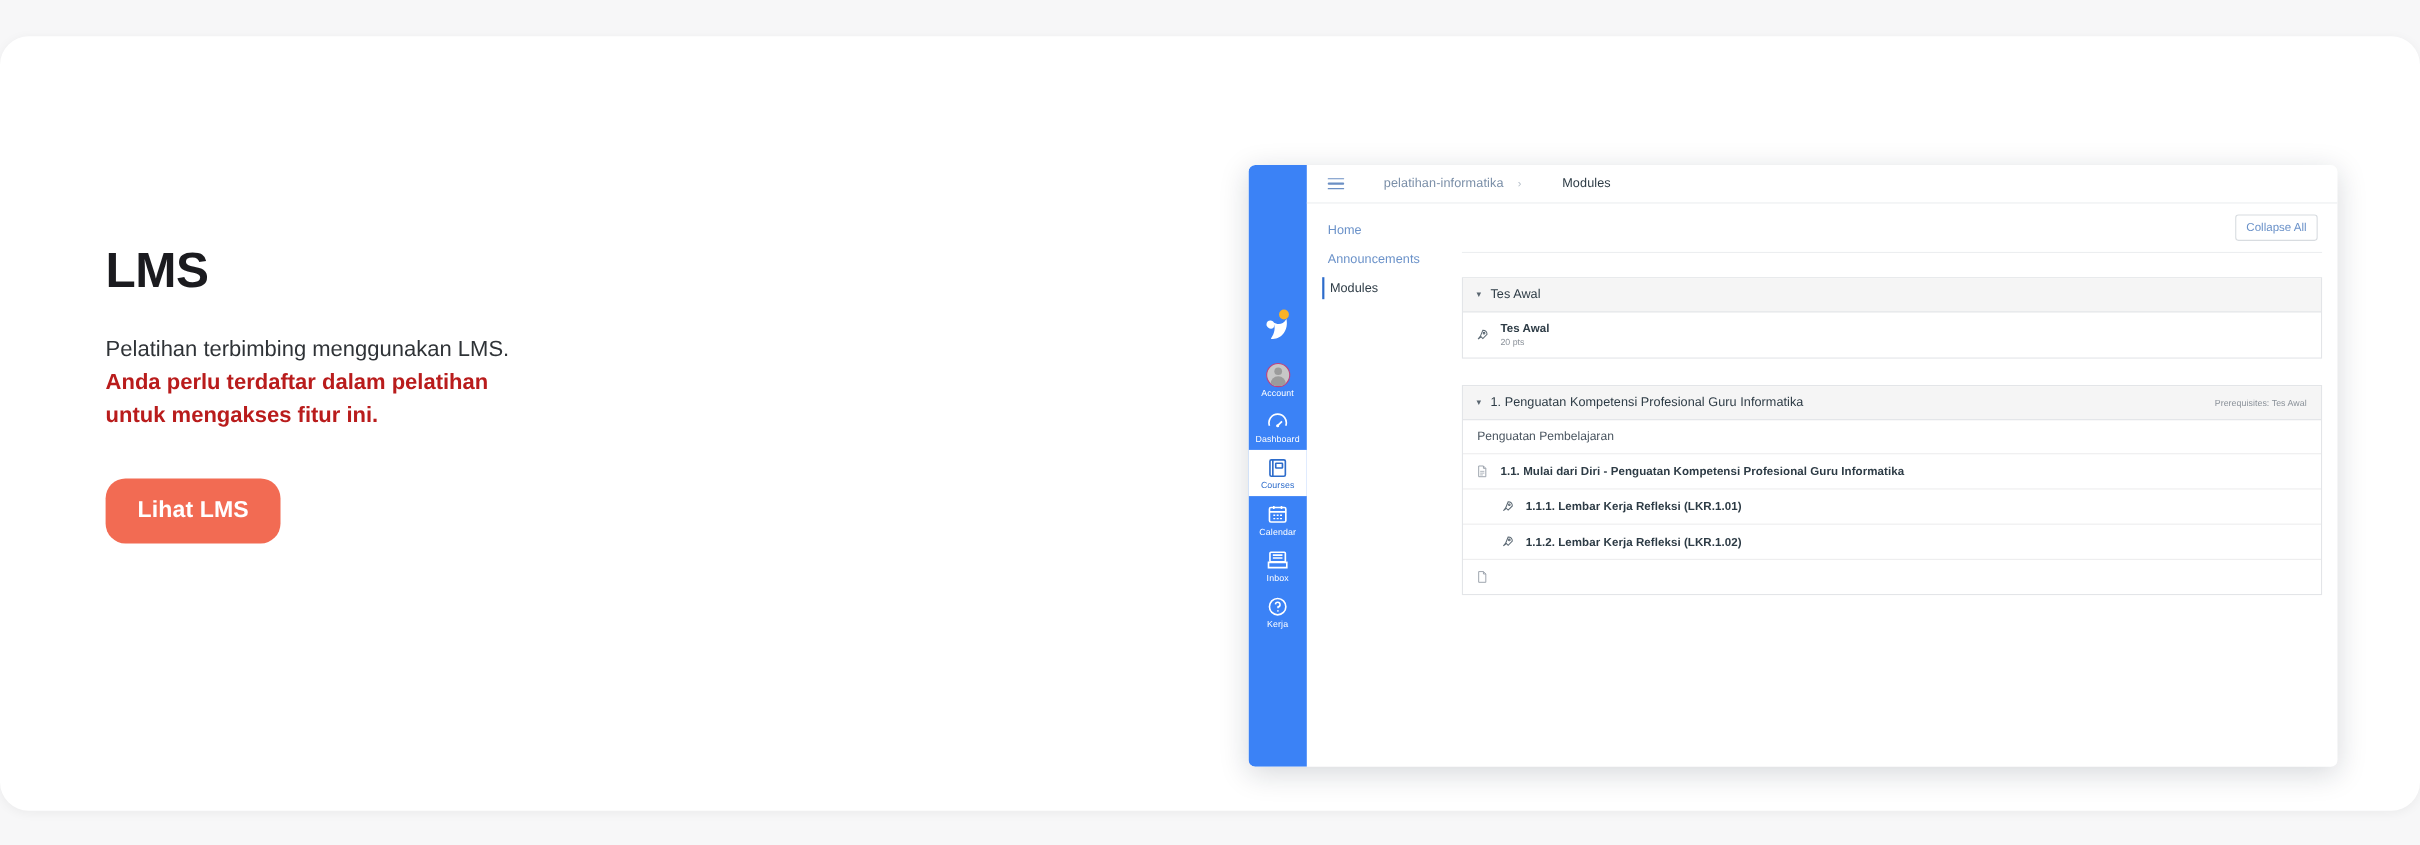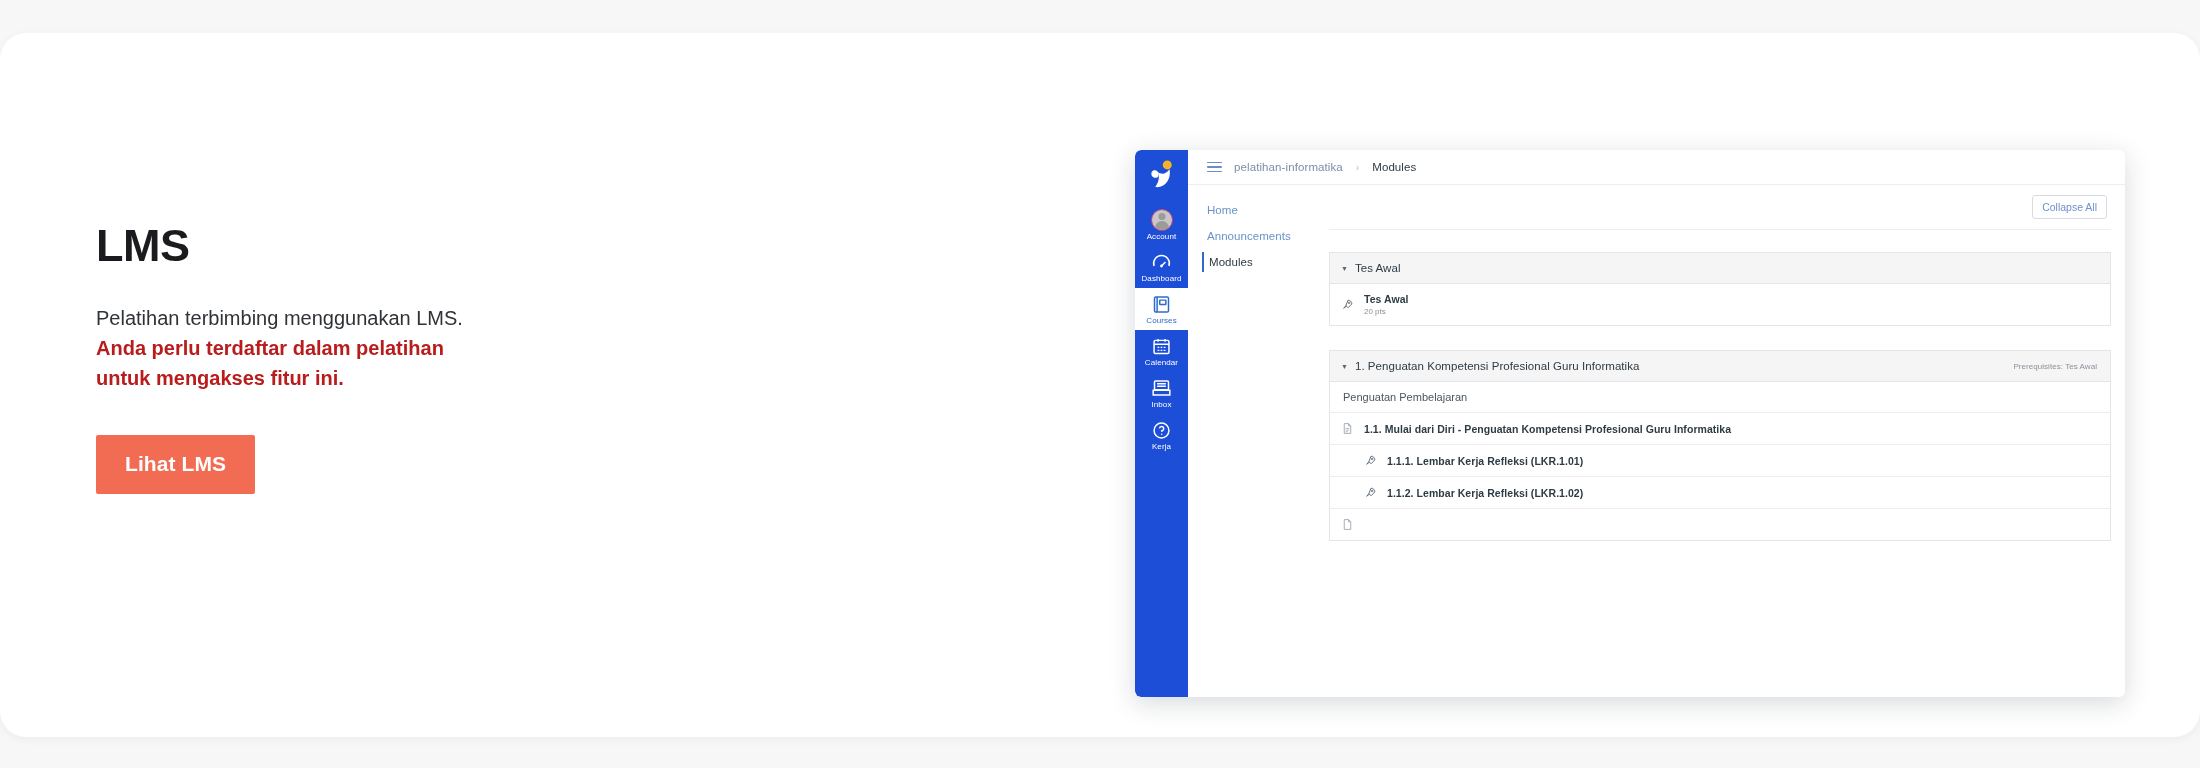--- a/index.html
+++ b/index.html
@@ -45,21 +45,21 @@
   #cta-button {
     display: inline-block;
     margin-top: 41px;
     background: #f26b53;
     color: #ffffff;
     font-size: 21px;
     font-weight: 700;
     letter-spacing: 0.1px;
     padding: 17px 29px 18px 29px;
     border: none;
-    border-radius: 2px;
+    border-radius: 18px;
     cursor: pointer;
     font-family: "Liberation Sans", sans-serif;
   }
 
   
   #canvas-shot {
     position: absolute;
     left: 1135px; top: 117px;
     width: 990px; height: 547px;
     background: #ffffff;
@@ -133,21 +133,21 @@
   #canvas-breadcrumb {
     height: 35px;
     display: flex;
     align-items: center;
     padding-left: 19px;
     gap: 12px;
     border-bottom: 1px solid #eceef0;
   }
   #hamburger-icon { width: 15px; display: flex; flex-direction: column; gap: 3px; cursor: pointer; }
   #hamburger-icon i { display: block; height: 1.6px; background: #6b8fc4; border-radius: 1px; }
-  .crumb { font-size: 11.5px; color: #7b8fa8; letter-spacing: 0.1px; }
+  .crumb { font-size: 11.5px; color: #7b8fa8; letter-spacing: 0.1px; margin-left: 24px; }
   .crumb.current { color: #2d3b45; }
   .crumb-sep { font-size: 10px; color: #b5bfc9; margin: 0 1px; }
 
   #canvas-body { flex: 1; display: flex; min-height: 0; }
 
   
   #course-nav {
     flex: 0 0 105px;
     padding: 15px 0 0 19px;
   }
@@ -237,21 +237,21 @@
 <div id="page-card">
 
   <div id="hero">
     <h1 id="hero-title">LMS</h1>
     <p id="hero-body"><span>Pelatihan terbimbing menggunakan LMS. </span><span class="bold">Anda perlu terdaftar dalam pelatihan untuk mengakses fitur ini.</span></p>
     <button id="cta-button" style="background: rgb(242, 107, 83);">Lihat LMS</button>
   </div>
 
   <div id="canvas-shot">
 
-    <div id="global-nav" style="background: #1d4ed8;">
+    <div id="global-nav" style="background: #3b82f6; justify-content: center;">
 
       <svg id="canvas-logo" viewBox="0 0 40 42">
         <circle cx="27" cy="7.5" r="6" fill="#f8b227"></circle>
         <path d="M30 13c-5 8-11 7-16 4 3 6 2 13-3 20 12 2 22-10 19-24z" fill="#ffffff"></path>
         <path d="M12 15c-4-1-7 2-6 6 1 3 5 5 8 3 2-2 2-8-2-9z" fill="#ffffff"></path>
       </svg>
 
       <div class="gnav-item">
         <span class="avatar-ring"></span>
         <span class="gnav-label">Account</span>

